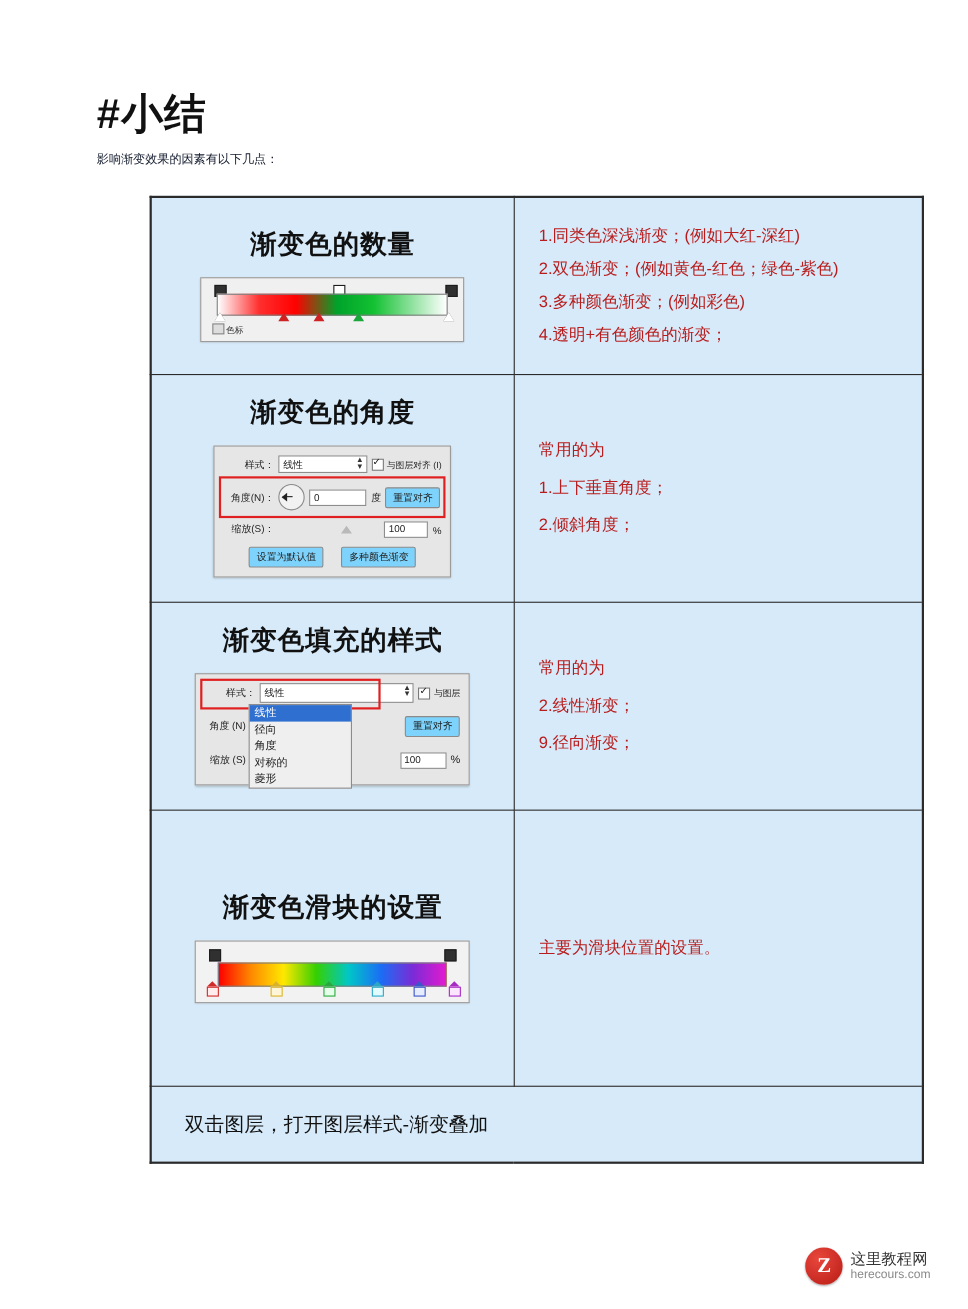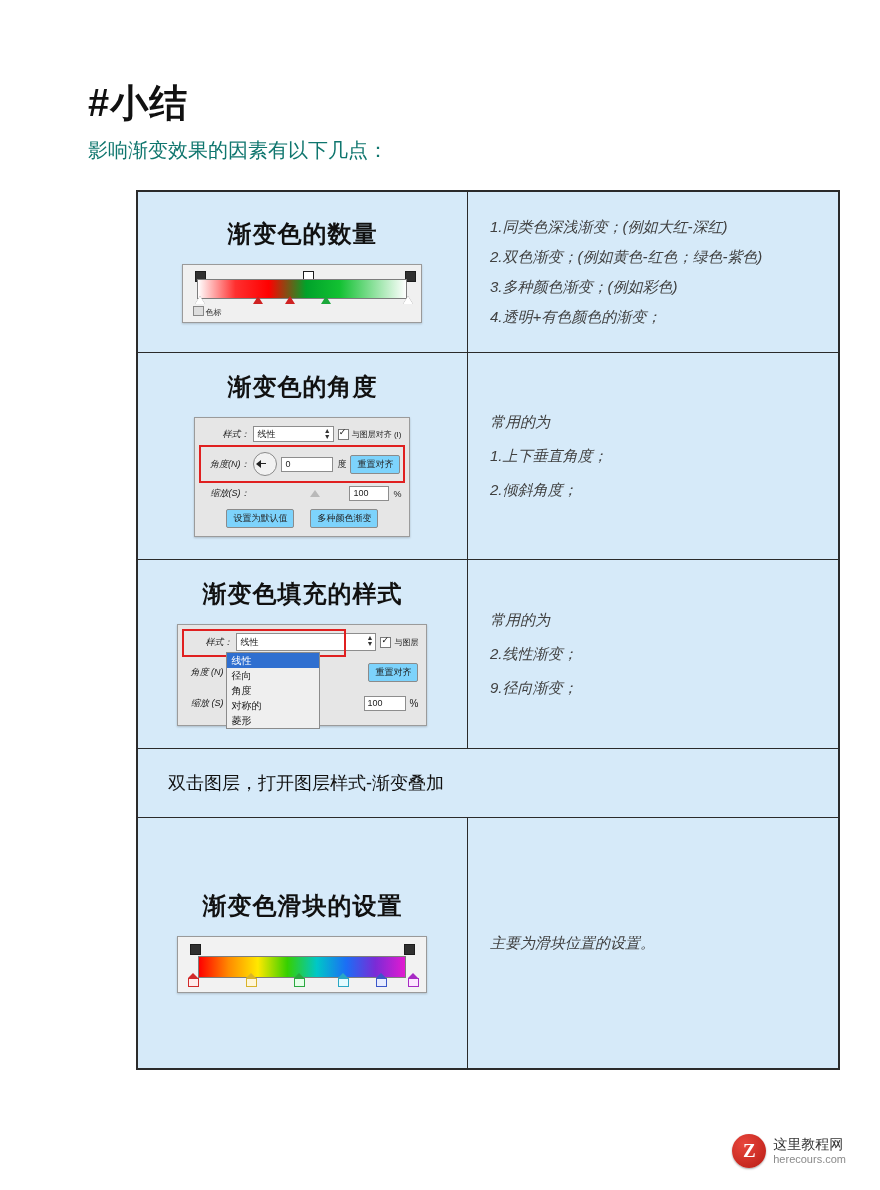--- a/index.html
+++ b/index.html
@@ -25,22 +25,22 @@
   }
 
   .doc-title {
     font-size: 38px;
     font-weight: bold;
     letter-spacing: 1px;
     margin: 18px 0 8px 0;
     color: #111;
   }
   .doc-subtitle {
-    font-size: 20px;
-    color: #0f766e;
+    font-size: 11px;
+    color: #0f172a;
     margin: 0 0 26px 0;
   }
 
   
   .table {
     border: 2px solid #2b2b2b;
     border-collapse: collapse;
     width: 704px;
     background: #d6eaf9;
     margin-left: 48px;
@@ -62,22 +62,21 @@
   .row-title {
     font-size: 24px;
     font-weight: bold;
     color: #111;
     margin-bottom: 14px;
     letter-spacing: 1px;
   }
   .note-line {
     font-size: 15px;
     line-height: 30px;
-    color: #404040;
-    font-style: italic;
+    color: #b91c1c;
   }
   .note-line.small {
     line-height: 34px;
   }
 
   .footer-cell {
     padding: 22px 30px;
     font-size: 18px;
     color: #111;
   }
@@ -154,21 +153,21 @@
     color: #222;
     box-shadow: 0 1px 2px rgba(0,0,0,0.2);
   }
   .prow {
     display: flex;
     align-items: center;
     gap: 4px;
     margin-bottom: 6px;
     position: relative;
   }
-  .plabel { width: 46px; text-align: right; font-size: 9px; font-style: italic; }
+  .plabel { width: 46px; text-align: right; font-size: 9px; }
   .pselect {
     flex: 1;
     background: #fff;
     border: 1px solid #8d8d8d;
     height: 14px;
     line-height: 14px;
     padding: 0 3px;
     position: relative;
     font-size: 9px;
   }
@@ -497,24 +496,20 @@
               <div class="opt">对称的</div>
               <div class="opt">菱形</div>
             </div>
           </div>
         </td>
         <td class="cell-right">
           <div class="note-line small">常用的为</div>
           <div class="note-line small">2.线性渐变；</div>
           <div class="note-line small">9.径向渐变；</div>
         </td>
-      </tr>
-
-      <tr>
-        <td class="footer-cell" colspan="2">双击图层，打开图层样式-渐变叠加</td>
       </tr>
 
       <tr>
         <td class="cell-left" style="height:210px;">
           <div class="row-title">渐变色滑块的设置</div>
 
           <div class="grad-editor2">
             <div class="stripwrap">
               <div class="stop-top" style="left:4px;top:2px;"></div>
               <div class="stop-top" style="left:218px;top:2px;"></div>
@@ -544,20 +539,24 @@
                   <div class="body" style="border-color:#a72ac4;background:#fce6ff"></div>
                 </div>
             </div>
           </div>
         </td>
         <td class="cell-right">
           <div class="note-line">主要为滑块位置的设置。</div>
         </td>
       </tr>
 
+      <tr>
+        <td class="footer-cell" colspan="2">双击图层，打开图层样式-渐变叠加</td>
+      </tr>
+
     </tbody>
   </table>
 
   <div class="watermark">
     <div class="wm-badge">Z</div>
     <div>
       <div class="wm-text-main">这里教程网</div>
       <div class="wm-text-sub">herecours.com</div>
     </div>
   </div>

